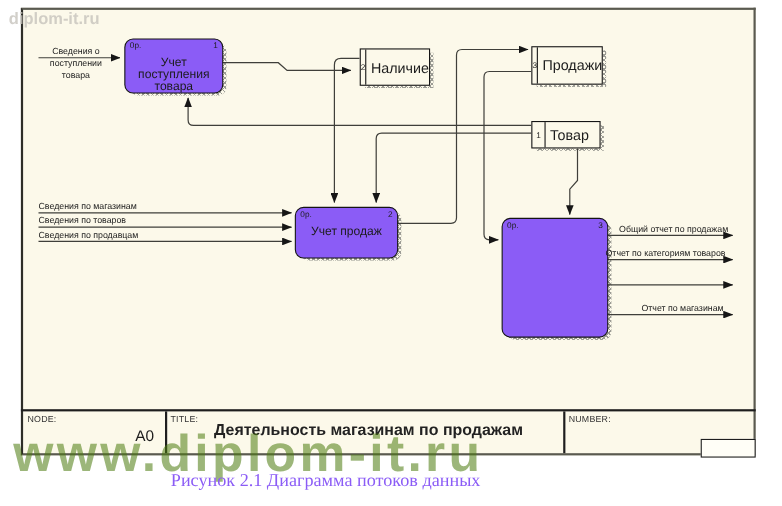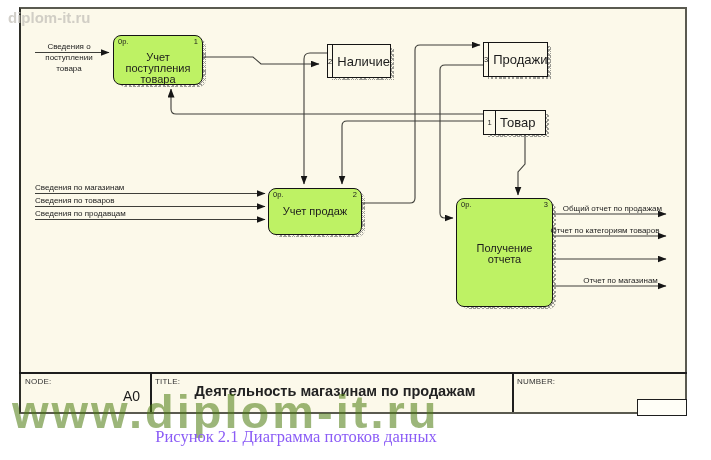--- a/index.html
+++ b/index.html
@@ -36,21 +36,21 @@
 
   
   .hatch{
     position:absolute;z-index:2;
     background-image:
       repeating-linear-gradient(45deg,#9b9b94 0 1px,transparent 1px 3px),
       repeating-linear-gradient(-45deg,#9b9b94 0 1px,transparent 1px 3px);
   }
   svg#flows{position:absolute;left:0;top:0;z-index:3;}
   .proc{
-    position:absolute;background:#bef264;border:1.6px solid #141414;border-radius:8px;z-index:4;
+    position:absolute;background:#8b5cf6;border:1.6px solid #141414;border-radius:8px;z-index:4;
   }
   .proc .cost{position:absolute;left:4px;top:1px;font-size:7.5px;}
   .proc .num{position:absolute;right:4px;top:1px;font-size:7.5px;}
   .proc .pname{position:absolute;left:0;width:100%;text-align:center;font-size:11px;line-height:11px;}
   .pname span{display:inline-block;}
   #proc-1{left:113px;top:35px;width:88px;height:48px;}
   #proc-1 .pname{top:16px;}
   #proc-1 .pname span{max-width:76px;}
   #proc-2{left:268px;top:188px;width:92px;height:45px;}
   #proc-2 .pname{top:17px;}
@@ -124,21 +124,20 @@
     <div class="pname"><span>Учет поступления товара</span></div>
   </div>
   <div class="proc" id="proc-2">
     <span class="cost">0р.</span>
     <span class="num">2</span>
     <div class="pname"><span>Учет продаж</span></div>
   </div>
   <div class="proc" id="proc-3">
     <span class="cost">0р.</span>
     <span class="num">3</span>
-    <div class="pname"><span>Получение отчета</span></div>
   </div>
 
   <div class="store" id="store-nalichie">
     <span class="snum">2</span>
     <span class="sname">Наличие</span>
   </div>
   <div class="store" id="store-prodazhi">
     <span class="snum">3</span>
     <span class="sname">Продажи</span>
   </div>

